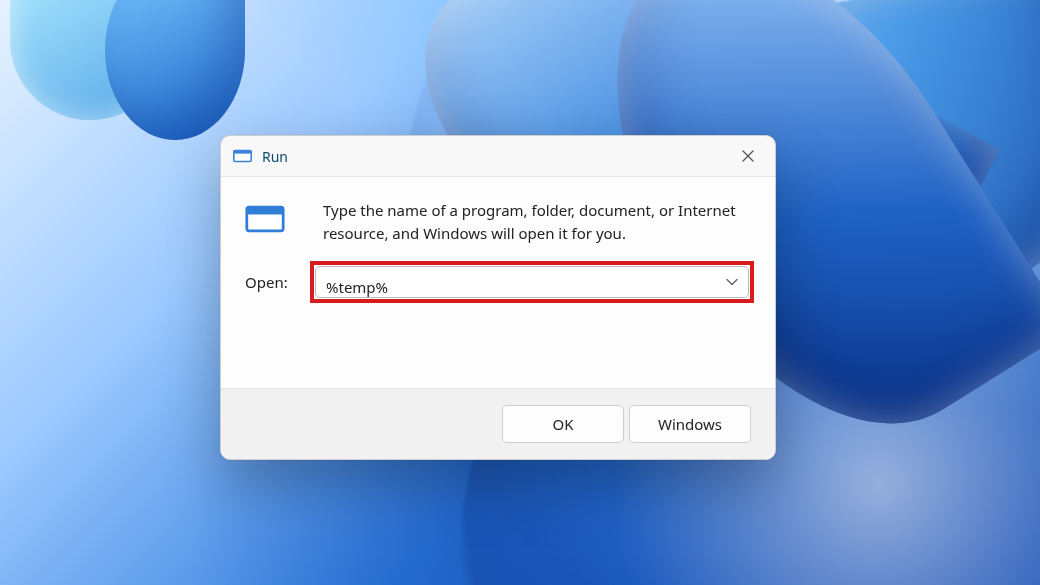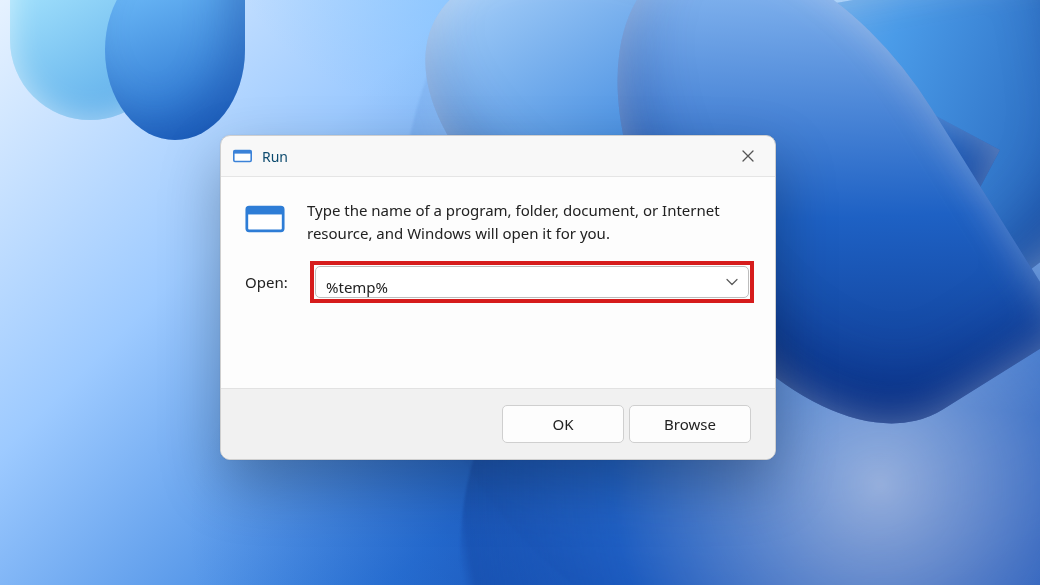--- a/index.html
+++ b/index.html
@@ -41,21 +41,21 @@
   .titlebar{height:40px;display:flex;align-items:center;padding:0 4px 0 12px;}
   .title-icon{width:19px;height:16px;margin-right:10px;flex:none;}
   .title-text{color:#0c4a6e;font-size:14px;}
   .title-spacer{flex:1;}
   .close-btn{width:46px;height:32px;border:none;background:transparent;border-radius:6px;
     display:flex;align-items:center;justify-content:center;color:#555;cursor:default;}
   .divider{height:1px;background:#e5e5e5;}
   .body{padding:22px 26px 0 24px;background:#fdfdfd;flex:1;border-radius:0 0 0 0;}
   .info-row{display:flex;align-items:flex-start;gap:22px;}
   .run-icon{width:40px;height:32px;flex:none;margin-top:4px;}
-  .desc{line-height:1.55;color:#222;max-width:420px;}
+  .desc{line-height:1.55;color:#222;max-width:420px;margin-left:16px;}
   .open-row{display:flex;align-items:center;gap:20px;margin-top:20px;}
   .open-label{min-width:50px;color:#222;}
   .combo-wrap{position:relative;flex:1;}
   .highlight{position:absolute;left:-5px;top:-5px;right:-5px;bottom:-5px;border:4px solid #d61c1c;pointer-events:none;}
   .combo{position:relative;display:flex;align-items:flex-end;width:100%;height:32px;
     background:#ffffff;border:1px solid #bdbdbd;border-radius:5px;box-sizing:border-box;
     padding:0 30px 0 10px;font-size:15px;color:#222;}
   .combo .chev{position:absolute;right:10px;top:50%;transform:translateY(-50%);color:#5a5a5a;}
   .footer{height:70px;background:#f1f1f1;border-top:1px solid #e2e2e2;border-radius:0 0 10px 10px;
     display:flex;align-items:center;justify-content:flex-end;gap:5px;padding:0 24px;}
@@ -109,15 +109,15 @@
           <svg class="chev" width="12" height="8" viewBox="0 0 12 8">
             <path d="M1 1.5 L6 6.5 L11 1.5" fill="none" stroke="currentColor" stroke-width="1.2" stroke-linecap="round" stroke-linejoin="round"></path>
           </svg>
         </div>
       </div>
     </div>
   </div>
 
   <div class="footer">
     <div class="btn">OK</div>
-    <div class="btn">Browse</div>
+    <div class="btn">Windows</div>
   </div>
 </div>
 
 </body></html>

